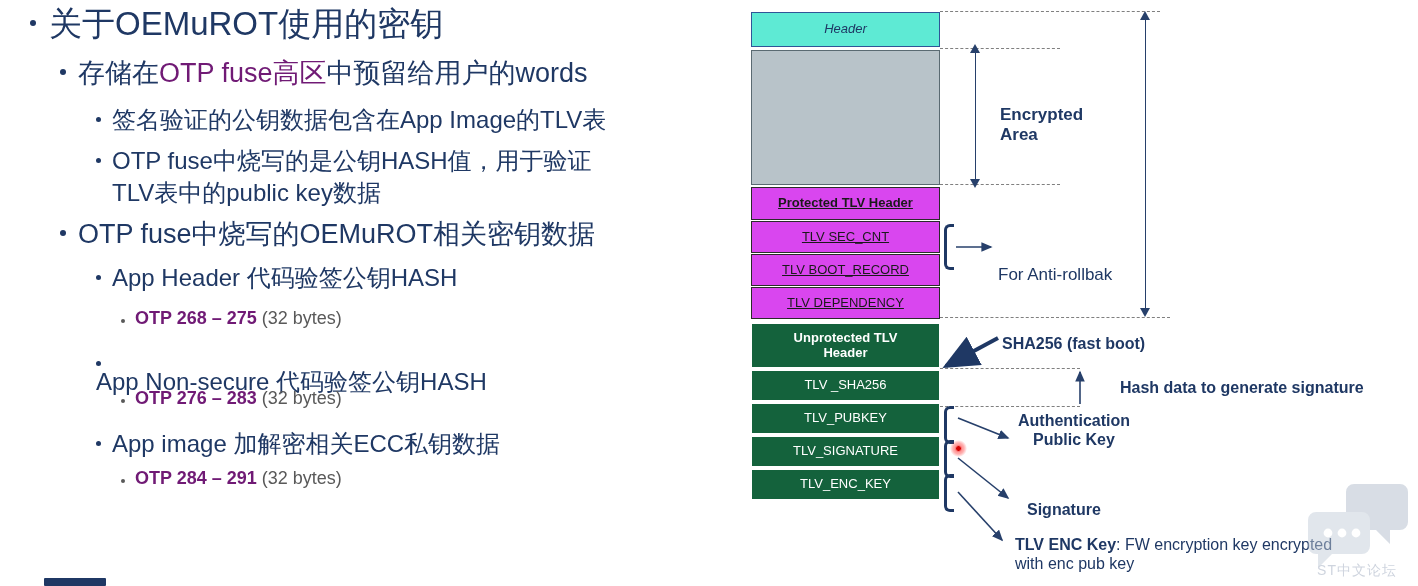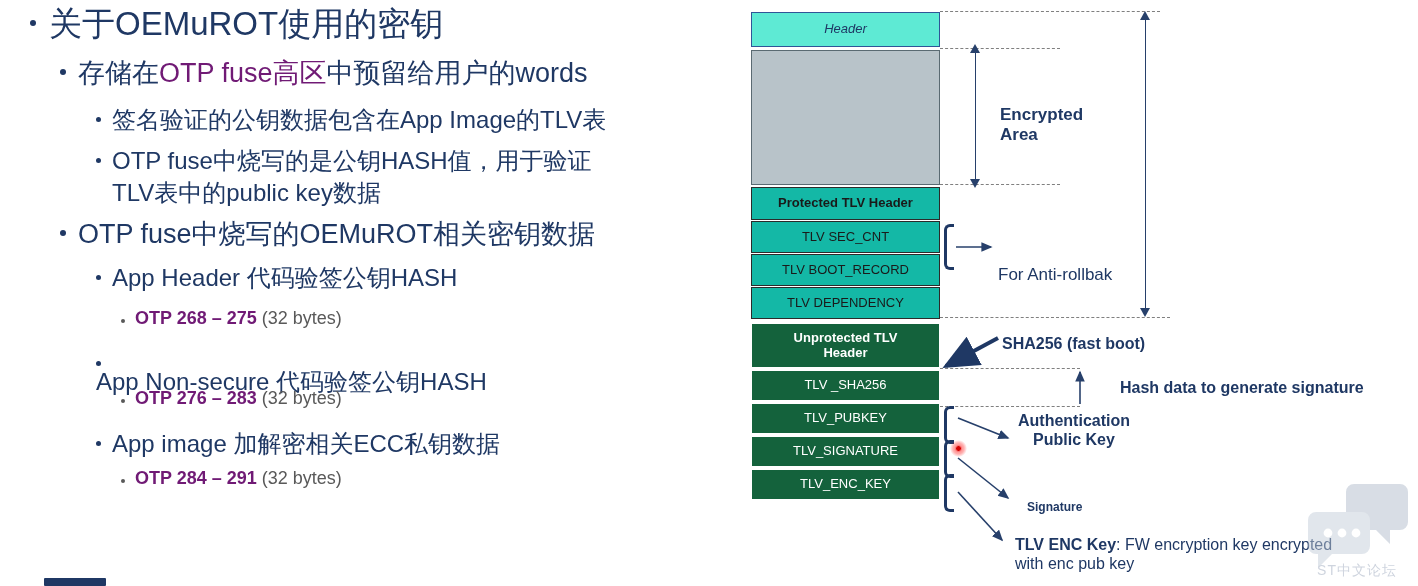--- a/index.html
+++ b/index.html
@@ -88,23 +88,24 @@
     background: #5eead4;
     border: 1.5px solid #2f5597;
     color: #1f3864;
     font-style: italic;
   }
   .blk.grey-fill {
     background: #b8c3c9;
     border: 1.5px solid #5a6a72;
   }
   .blk.orange {
-    background: #14b8a6;
+    background: #d946ef;
     border: 1.5px solid #2b2b2b;
     color: #1a1a1a;
+    text-decoration: underline;
   }
   .blk.green-fill {
     background: #14623c;
     border: 1.5px solid #ffffff;
     color: #ffffff;
   }
   .blk.bold { font-weight: bold; }
 
   
   .dash {
@@ -327,21 +328,21 @@
 
   <div class="brk" style="left:214px; top:406px; height:38px;"></div>
   <div class="brk" style="left:214px; top:440px; height:38px;"></div>
   <div class="brk" style="left:214px; top:474px; height:38px;"></div>
 
   <div class="dlabel" style="left:288px; top:411px; font-size:16px; text-align:center;">
     <span>Authentication</span><br>
     <span>Public Key</span>
   </div>
 
-  <div class="dlabel" style="left:297px; top:500px; font-size:12px;">Signature</div>
+  <div class="dlabel" style="left:297px; top:500px; font-size:16px;">Signature</div>
 
   <div class="dlabel" style="left:285px; top:535px; font-size:16px;">
     <span>TLV ENC Key</span><span class="reg" style="font-weight:normal;">: FW encryption key encrypted</span><br>
     <span class="reg" style="font-weight:normal;">with enc pub key</span>
   </div>
 
   <svg id="connectors">
     <defs>
       <marker id="ah" markerWidth="7" markerHeight="7" refX="6" refY="3" orient="auto">
         <path d="M0,0 L7,3 L0,6 z" fill="#27406b"></path>

